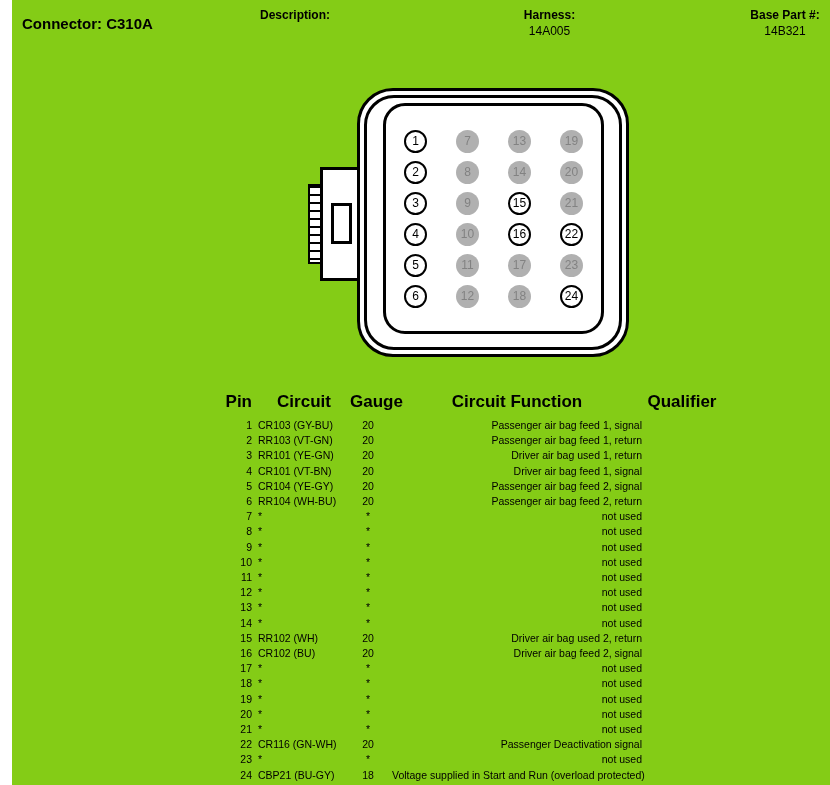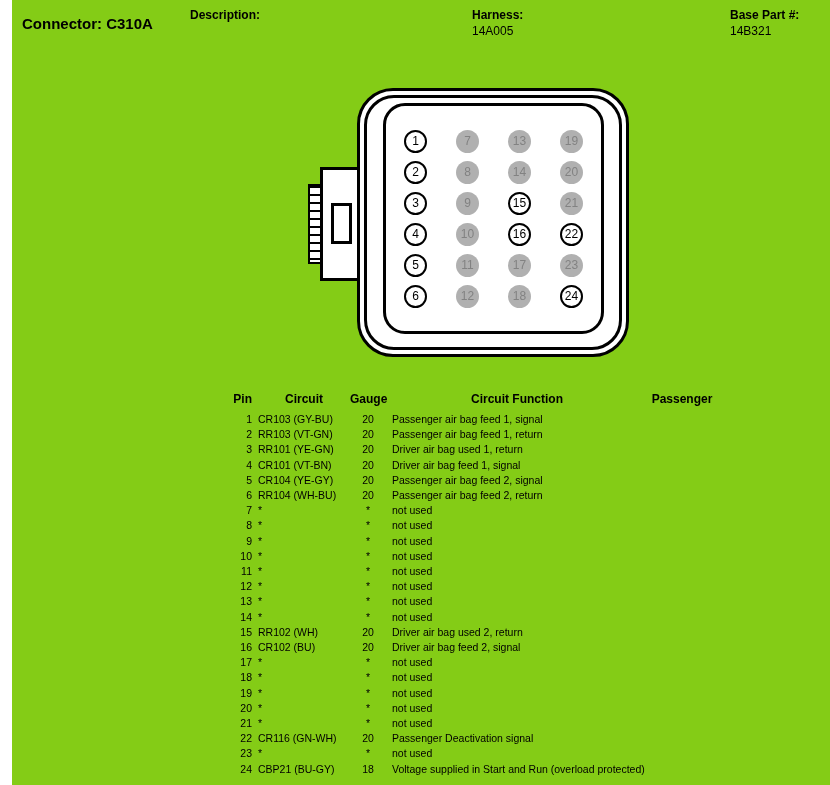--- a/index.html
+++ b/index.html
@@ -6,21 +6,21 @@
   html, body { background: #ffffff; }
   body {
     width: 830px; height: 785px;
     font-family: "Liberation Sans", sans-serif;
     color: #000;
   }
   .page { position: relative; width: 830px; height: 785px; background: #84cc16; overflow: hidden; margin-left: 12px; }
 
   
   .connector-title { position: absolute; left: 10px; top: 15px; font-size: 15px; font-weight: bold; }
-  .hdr-block { position: absolute; top: 8px; }
+  .hdr-block { position: absolute; top: 8px; text-align: center; }
   .hdr-label { font-size: 12px; font-weight: bold; }
   .hdr-value { font-size: 12px; margin-top: 2px; line-height: 14px; }
   .hdr-desc     { left: 178px; width: 210px; }
   .hdr-harness  { left: 460px; width: 155px; }
   .hdr-basepart { left: 718px; width: 110px; }
 
   
   .tab-hatch {
     position: absolute; left: 296px; top: 184px; width: 14px; height: 80px;
     border: 2px solid #000;
@@ -59,27 +59,27 @@
     display: flex; align-items: center; justify-content: center;
     font-size: 12px;
   }
   .pin.used { border: 2px solid #000; }
 
   
   .pin-table {
     position: absolute; left: 213px; top: 392px;
     border-collapse: collapse; table-layout: fixed; width: 497px;
   }
-  .pin-table th { font-size: 12px; font-weight: bold; padding: 0 0 6px 0; text-align: center; white-space: nowrap; }
+  .pin-table th { font-size: 17px; font-weight: bold; padding: 0 0 6px 0; text-align: center; white-space: nowrap; }
   .pin-table td { font-size: 10.5px; line-height: 15.2px; height: 15.2px; padding: 0; white-space: nowrap; overflow: visible; }
   .col-pin       { width: 33px; text-align: right; padding-right: 6px !important; }
   th.col-pin     { text-align: right; }
   .col-circuit   { width: 92px;  text-align: left; }
   .col-gauge     { width: 36px;  text-align: center; }
-  .col-function  { width: 256px; text-align: left; padding-left: 6px !important; }
+  .col-function  { width: 256px; text-align: right; padding-left: 6px !important; }
   th.col-function{ text-align: center; }
   .col-qualifier { width: 80px;  text-align: center; }
 </style>
 </head>
 <body>
 
 <div class="page">
 
   <div>
     <div class="connector-title">Connector: C310A</div>
@@ -136,21 +136,21 @@
     </div>
   </div>
 
   <table class="pin-table">
     <thead>
       <tr>
         <th class="col-pin">Pin</th>
         <th class="col-circuit">Circuit</th>
         <th class="col-gauge">Gauge</th>
         <th class="col-function">Circuit Function</th>
-        <th class="col-qualifier">Passenger</th>
+        <th class="col-qualifier">Qualifier</th>
       </tr>
     </thead>
     <tbody>
         <tr>
           <td class="col-pin">1</td>
           <td class="col-circuit">CR103 (GY-BU)</td>
           <td class="col-gauge">20</td>
           <td class="col-function">Passenger air bag feed 1, signal</td>
           <td class="col-qualifier"></td>
         </tr>

